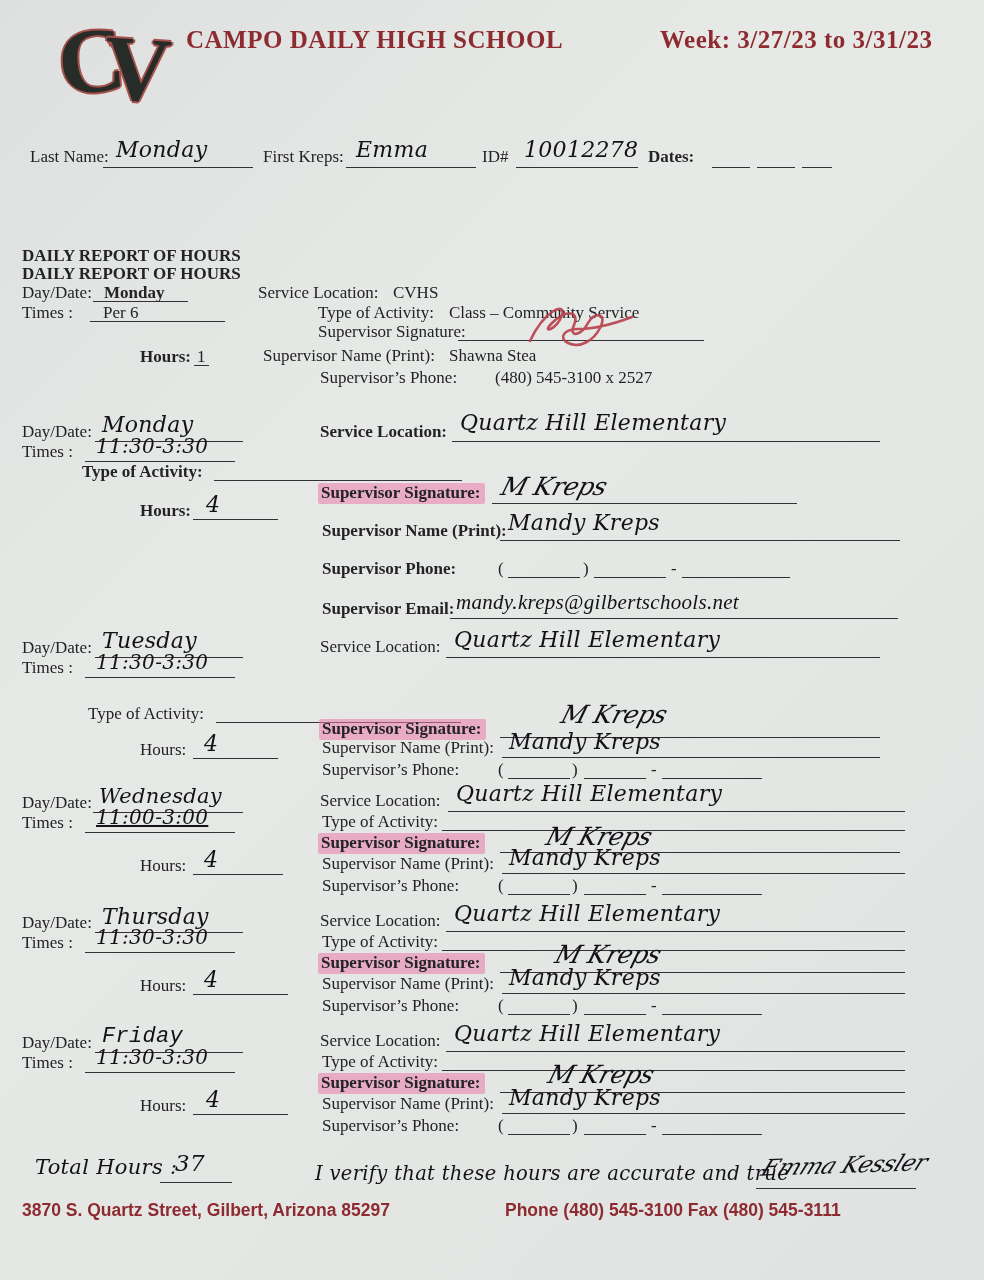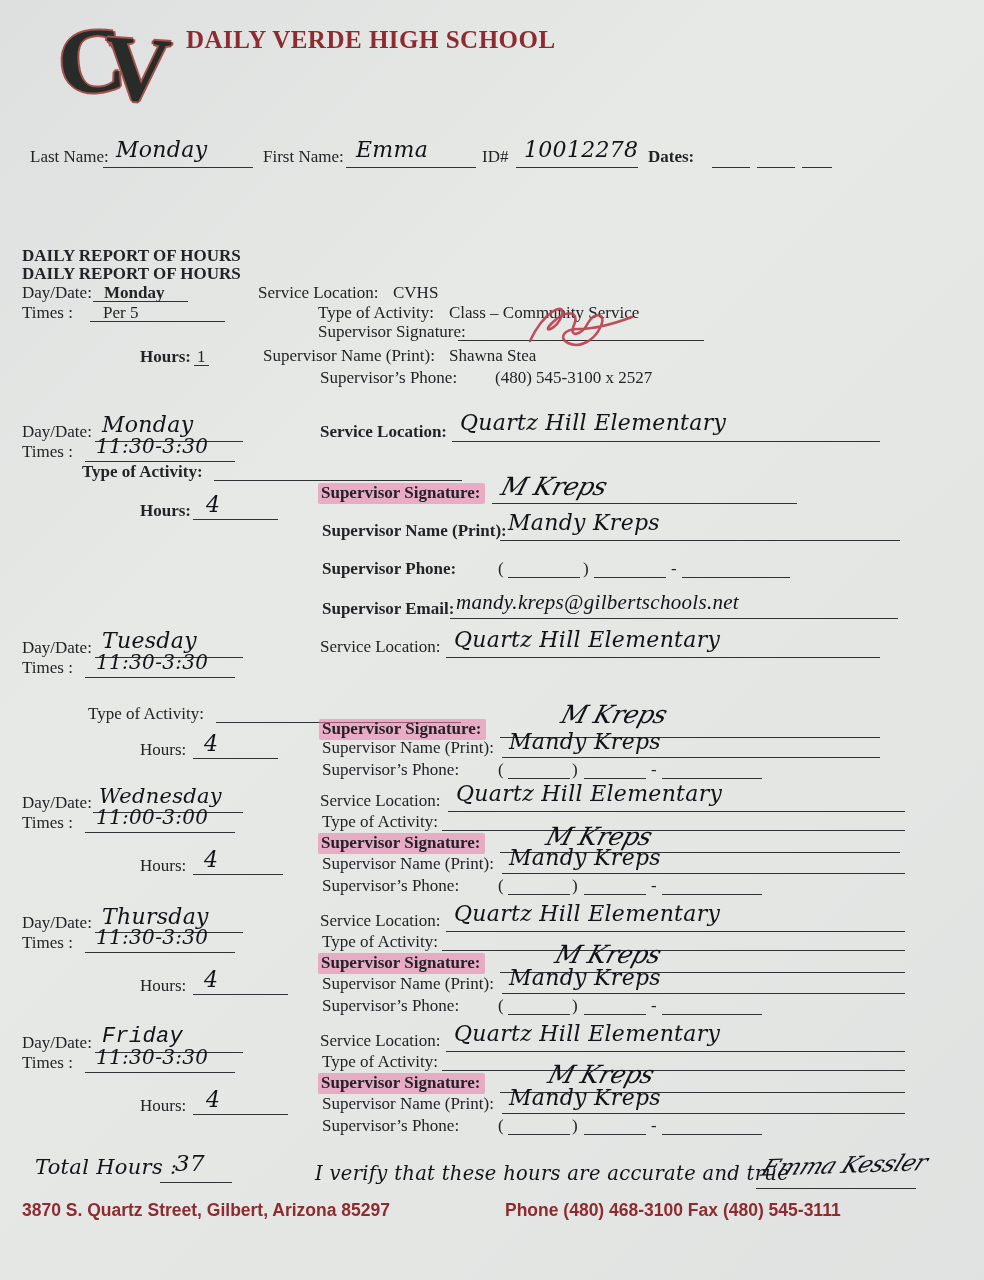--- a/index.html
+++ b/index.html
@@ -25,27 +25,28 @@
 </style>
 </head>
 <body>
 
 <div class="page">
 
   <div class="abs" style="left:58px;top:6px;width:132px;height:108px;">
     <span class="logo-letter" style="left:0;top:2px;transform:rotate(-6deg);">C</span>
     <span class="logo-letter" style="left:46px;top:10px;transform:rotate(4deg);">V</span>
   </div>
-  <span class="abs school maroon" style="left:186px;top:26px;">DAILY VERDE HIGH SCHOOL</span>
+  <span class="abs school maroon" style="left:186px;top:26px;">CAMPO DAILY HIGH SCHOOL</span>
+  <span class="abs school maroon" style="left:660px;top:26px;">Week: 3/27/23 to 3/31/23</span>
 
   <span class="abs t" style="left:30px;top:147px;">Last Name:</span>
   <span class="line" style="left:103px;top:167px;width:150px;"></span>
   <span class="abs hw" style="left:116px;top:137px;font-size:22px;">Monday</span>
 
-  <span class="abs t" style="left:263px;top:147px;">First Name:</span>
+  <span class="abs t" style="left:263px;top:147px;">First Kreps:</span>
   <span class="line" style="left:346px;top:167px;width:130px;"></span>
   <span class="abs hw" style="left:356px;top:137px;font-size:22px;">Emma</span>
 
   <span class="abs t" style="left:482px;top:147px;">ID#</span>
   <span class="line" style="left:516px;top:167px;width:122px;"></span>
   <span class="abs hw" style="left:524px;top:137px;font-size:22px;">10012278</span>
 
   <span class="abs t b" style="left:648px;top:147px;">Dates:</span>
   <span class="line" style="left:712px;top:167px;width:38px;"></span>
   <span class="line" style="left:757px;top:167px;width:38px;"></span>
@@ -53,21 +54,21 @@
 
   <span class="abs t h17b" style="left:22px;top:246px;">DAILY REPORT OF HOURS</span>
   <span class="abs t h17b" style="left:22px;top:264px;">DAILY REPORT OF HOURS</span>
 
   <span class="abs t" style="left:22px;top:283px;">Day/Date:</span>
   <span class="line" style="left:93px;top:301px;width:95px;"></span>
   <span class="abs t b" style="left:104px;top:283px;">Monday</span>
 
   <span class="abs t" style="left:22px;top:303px;">Times :</span>
   <span class="line" style="left:90px;top:321px;width:135px;"></span>
-  <span class="abs t" style="left:103px;top:303px;">Per 5</span>
+  <span class="abs t" style="left:103px;top:303px;">Per 6</span>
 
   <span class="abs t" style="left:258px;top:283px;">Service Location:</span>
   <span class="abs t" style="left:393px;top:283px;">CVHS</span>
 
   <span class="abs t" style="left:318px;top:303px;">Type of Activity:</span>
   <span class="abs t" style="left:449px;top:303px;">Class – Community Service</span>
 
   <span class="abs t" style="left:318px;top:322px;">Supervisor Signature:</span>
   <span class="line" style="left:458px;top:340px;width:246px;"></span>
   <svg class="abs" style="left:520px;top:299px;" width="125" height="52" viewBox="0 0 125 52">
@@ -157,21 +158,21 @@
   <span class="line" style="left:584px;top:778px;width:62px;"></span>
   <span class="abs t" style="left:651px;top:760px;">-</span>
   <span class="line" style="left:662px;top:778px;width:100px;"></span>
 
   <span class="abs t" style="left:22px;top:793px;">Day/Date:</span>
   <span class="line" style="left:93px;top:812px;width:150px;"></span>
   <span class="abs hw" style="left:99px;top:784px;font-size:21px;">Wednesday</span>
 
   <span class="abs t" style="left:22px;top:813px;">Times :</span>
   <span class="line" style="left:85px;top:832px;width:150px;"></span>
-  <span class="abs hw" style="left:96px;top:805px;">11:00-3:00</span>
+  <span class="abs hw" style="left:96px;top:805px;text-decoration:underline;">11:00-3:00</span>
 
   <span class="abs t" style="left:320px;top:791px;">Service Location:</span>
   <span class="line" style="left:448px;top:811px;width:457px;"></span>
   <span class="abs hw" style="left:456px;top:781px;font-size:22px;">Quartz Hill Elementary</span>
 
   <span class="abs t" style="left:322px;top:812px;">Type of Activity:</span>
   <span class="line" style="left:442px;top:830px;width:463px;"></span>
 
   <span class="abs t b hl" style="left:321px;top:833px;">Supervisor Signature:</span>
   <span class="line" style="left:500px;top:852px;width:400px;"></span>
@@ -265,15 +266,15 @@
 
   <span class="abs hw" style="left:35px;top:1155px;font-size:21px;">Total Hours :</span>
   <span class="line" style="left:160px;top:1182px;width:72px;"></span>
   <span class="abs hw" style="left:175px;top:1150px;font-size:23px;">37</span>
 
   <span class="abs hw" style="left:315px;top:1162px;font-size:19.5px;">I verify that these hours are accurate and true</span>
   <span class="line" style="left:756px;top:1188px;width:160px;"></span>
   <span class="abs sig" style="left:764px;top:1152px;font-size:23px;transform:skewX(-24deg) rotate(-2deg);">Emma Kessler</span>
 
   <span class="abs sans b maroon" style="left:22px;top:1200px;font-size:17.5px;">3870 S. Quartz Street, Gilbert, Arizona 85297</span>
-  <span class="abs sans b maroon" style="left:505px;top:1200px;font-size:17.5px;">Phone (480) 468-3100  Fax (480) 545-3111</span>
+  <span class="abs sans b maroon" style="left:505px;top:1200px;font-size:17.5px;">Phone (480) 545-3100  Fax (480) 545-3111</span>
 
 </div>
 
 </body></html>

